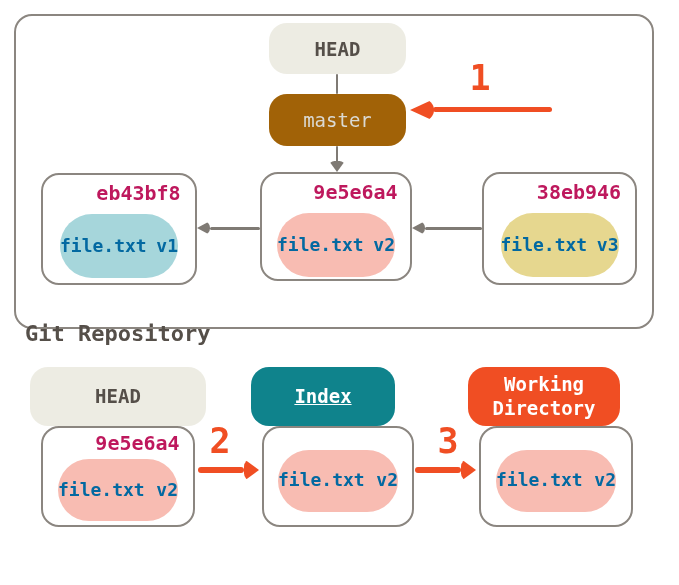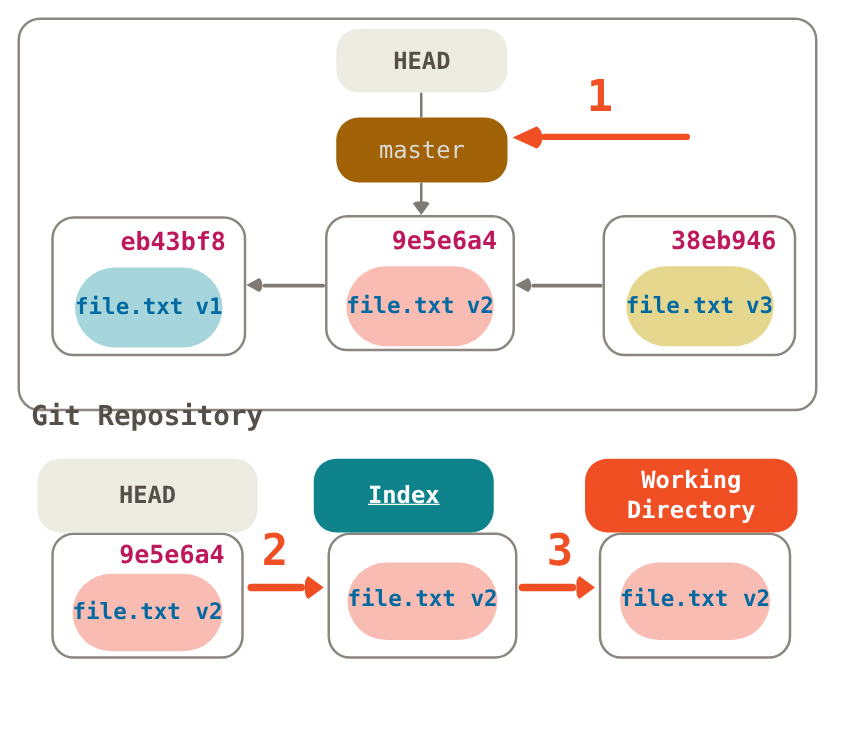--- a/index.html
+++ b/index.html
@@ -125,21 +125,21 @@
   <div class="abs area-header hdr-teal" style="left:251px;top:367px;width:144px;text-decoration:underline;">
     <span>Index</span>
   </div>
   <div class="abs area-body" style="left:262px;top:426px;width:152px;height:101px;justify-content:center;">
     <div class="blob blob-pink" style="margin-top:8px;">
       <span>file.txt</span>
       <span>v2</span>
     </div>
   </div>
 
-  <div class="abs area-header hdr-red" style="left:468px;top:367px;width:170px;padding:0 24px;box-sizing:border-box;text-align:center;">
+  <div class="abs area-header hdr-red" style="left:468px;top:367px;width:152px;padding:0 24px;box-sizing:border-box;text-align:center;">
     <span>Working Directory</span>
   </div>
   <div class="abs area-body" style="left:479px;top:426px;width:154px;height:101px;justify-content:center;">
     <div class="blob blob-pink" style="margin-top:8px;">
       <span>file.txt</span>
       <span>v2</span>
     </div>
   </div>
 
   <div class="abs step-num" style="left:200px;top:424px;width:40px;">2</div>

